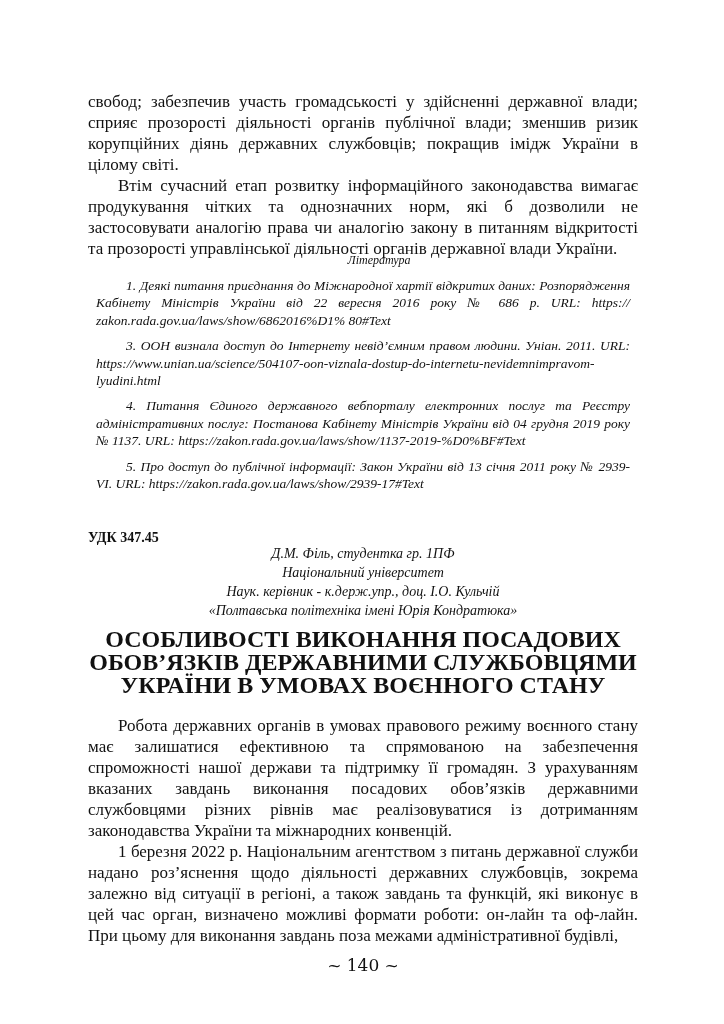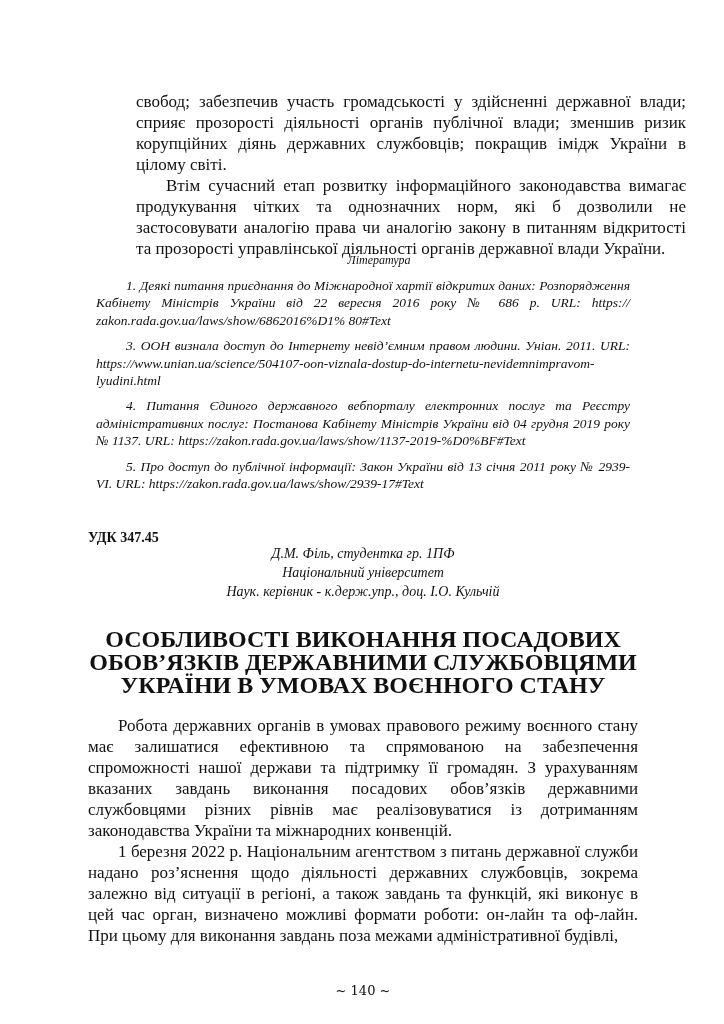--- a/index.html
+++ b/index.html
@@ -1,30 +1,30 @@
 <!DOCTYPE html>
 <html><head>
 <meta charset="utf-8">
 <style>
   html, body { margin: 0; padding: 0; background: #ffffff; }
   body { width: 724px; height: 1024px; position: relative; overflow: hidden; color: #111; }
   .page { position: absolute; left: 88px; top: 0; width: 550px; font-family: "Liberation Serif", "DejaVu Serif", serif; }
   .body-text { font-size: 17px; line-height: 21px; text-align: justify; margin: 0; }
   .para { margin: 0; text-indent: 30px; text-align: justify; }
   .para.noindent { text-indent: 0; }
-  .block1 { position: absolute; top: 91px; left: 0; width: 550px; margin-left: 48px; }
+  .block1 { position: absolute; top: 91px; left: 0; width: 550px; }
   .lit-title { position: absolute; top: 252px; left: 16px; width: 550px; text-align: center; font-style: italic; font-size: 12px; line-height: 17px; }
   .refs { position: absolute; top: 269px; left: 0; width: 550px; font-style: italic; font-size: 13.5px; line-height: 17.4px; }
   .ref { margin: 8px; text-indent: 30px; text-align: justify; word-break: break-word; }
   .udk { position: absolute; top: 530px; left: 0; font-weight: bold; font-size: 14px; }
   .authors { position: absolute; top: 544px; right: 0; width: 550px; text-align: center; font-style: italic; font-size: 14px; line-height: 19px; }
   .authors div { margin: 0; }
   .title { position: absolute; top: 628px; left: 0; width: 550px; text-align: center; font-weight: bold; font-size: 24px; line-height: 23px; text-transform: uppercase; }
   .block2 { position: absolute; top: 715px; left: 0; width: 550px; }
-  .pagenum { position: absolute; top: 955px; left: 0; width: 550px; text-align: center; font-size: 13px; font-family: "DejaVu Serif", serif; margin-top: 28px; }
+  .pagenum { position: absolute; top: 955px; left: 0; width: 550px; text-align: center; font-size: 17px; font-family: "DejaVu Serif", serif; }
 </style>
 </head>
 <body>
 
 <div class="page">
 
   <div class="block1 body-text">
     <p class="para noindent">свобод; забезпечив участь громадськості у здійсненні державної влади; сприяє прозорості діяльності органів публічної влади; зменшив ризик корупційних діянь державних службовців; покращив імідж України в цілому світі.</p>
     <p class="para">Втім сучасний етап розвитку інформаційного законодавства вимагає продукування чітких та однозначних норм, які б дозволили не застосовувати аналогію права чи аналогію закону в питанням відкритості та прозорості управлінської діяльності органів державної влади України.</p>
   </div>
@@ -37,20 +37,21 @@
     <p class="ref">4. Питання Єдиного державного вебпорталу електронних послуг та Реєстру адміністративних послуг: Постанова Кабінету Міністрів України від 04 грудня 2019 року № 1137. URL: https://zakon.rada.gov.ua/laws/show/1137-2019-%D0%BF#Text</p>
     <p class="ref">5. Про доступ до публічної інформації: Закон України від 13 січня 2011 року № 2939-VI. URL: https://zakon.rada.gov.ua/laws/show/2939-17#Text</p>
   </div>
 
   <div class="udk">УДК 347.45</div>
 
   <div class="authors">
     <div>Д.М. Філь, студентка гр. 1ПФ</div>
     <div>Національний університет</div>
     <div>Наук. керівник - к.держ.упр., доц. І.О. Кульчій</div>
+    <div>«Полтавська політехніка імені Юрія Кондратюка»</div>
   </div>
 
   <div class="title">ОСОБЛИВОСТІ ВИКОНАННЯ ПОСАДОВИХ ОБОВ’ЯЗКІВ ДЕРЖАВНИМИ СЛУЖБОВЦЯМИ УКРАЇНИ В УМОВАХ ВОЄННОГО СТАНУ</div>
 
   <div class="block2 body-text">
     <p class="para">Робота державних органів в умовах правового режиму воєнного стану має залишатися ефективною та спрямованою на забезпечення спроможності нашої держави та підтримку її громадян. З урахуванням вказаних завдань виконання посадових обов’язків державними службовцями різних рівнів має реалізовуватися із дотриманням законодавства України та міжнародних конвенцій.</p>
     <p class="para">1 березня 2022 р. Національним агентством з питань державної служби надано роз’яснення щодо діяльності державних службовців, зокрема залежно від ситуації в регіоні, а також завдань та функцій, які виконує в цей час орган, визначено можливі формати роботи: он-лайн та оф-лайн. При цьому для виконання завдань поза межами адміністративної будівлі,</p>
   </div>
 
   <div class="pagenum">~ 140 ~</div>

